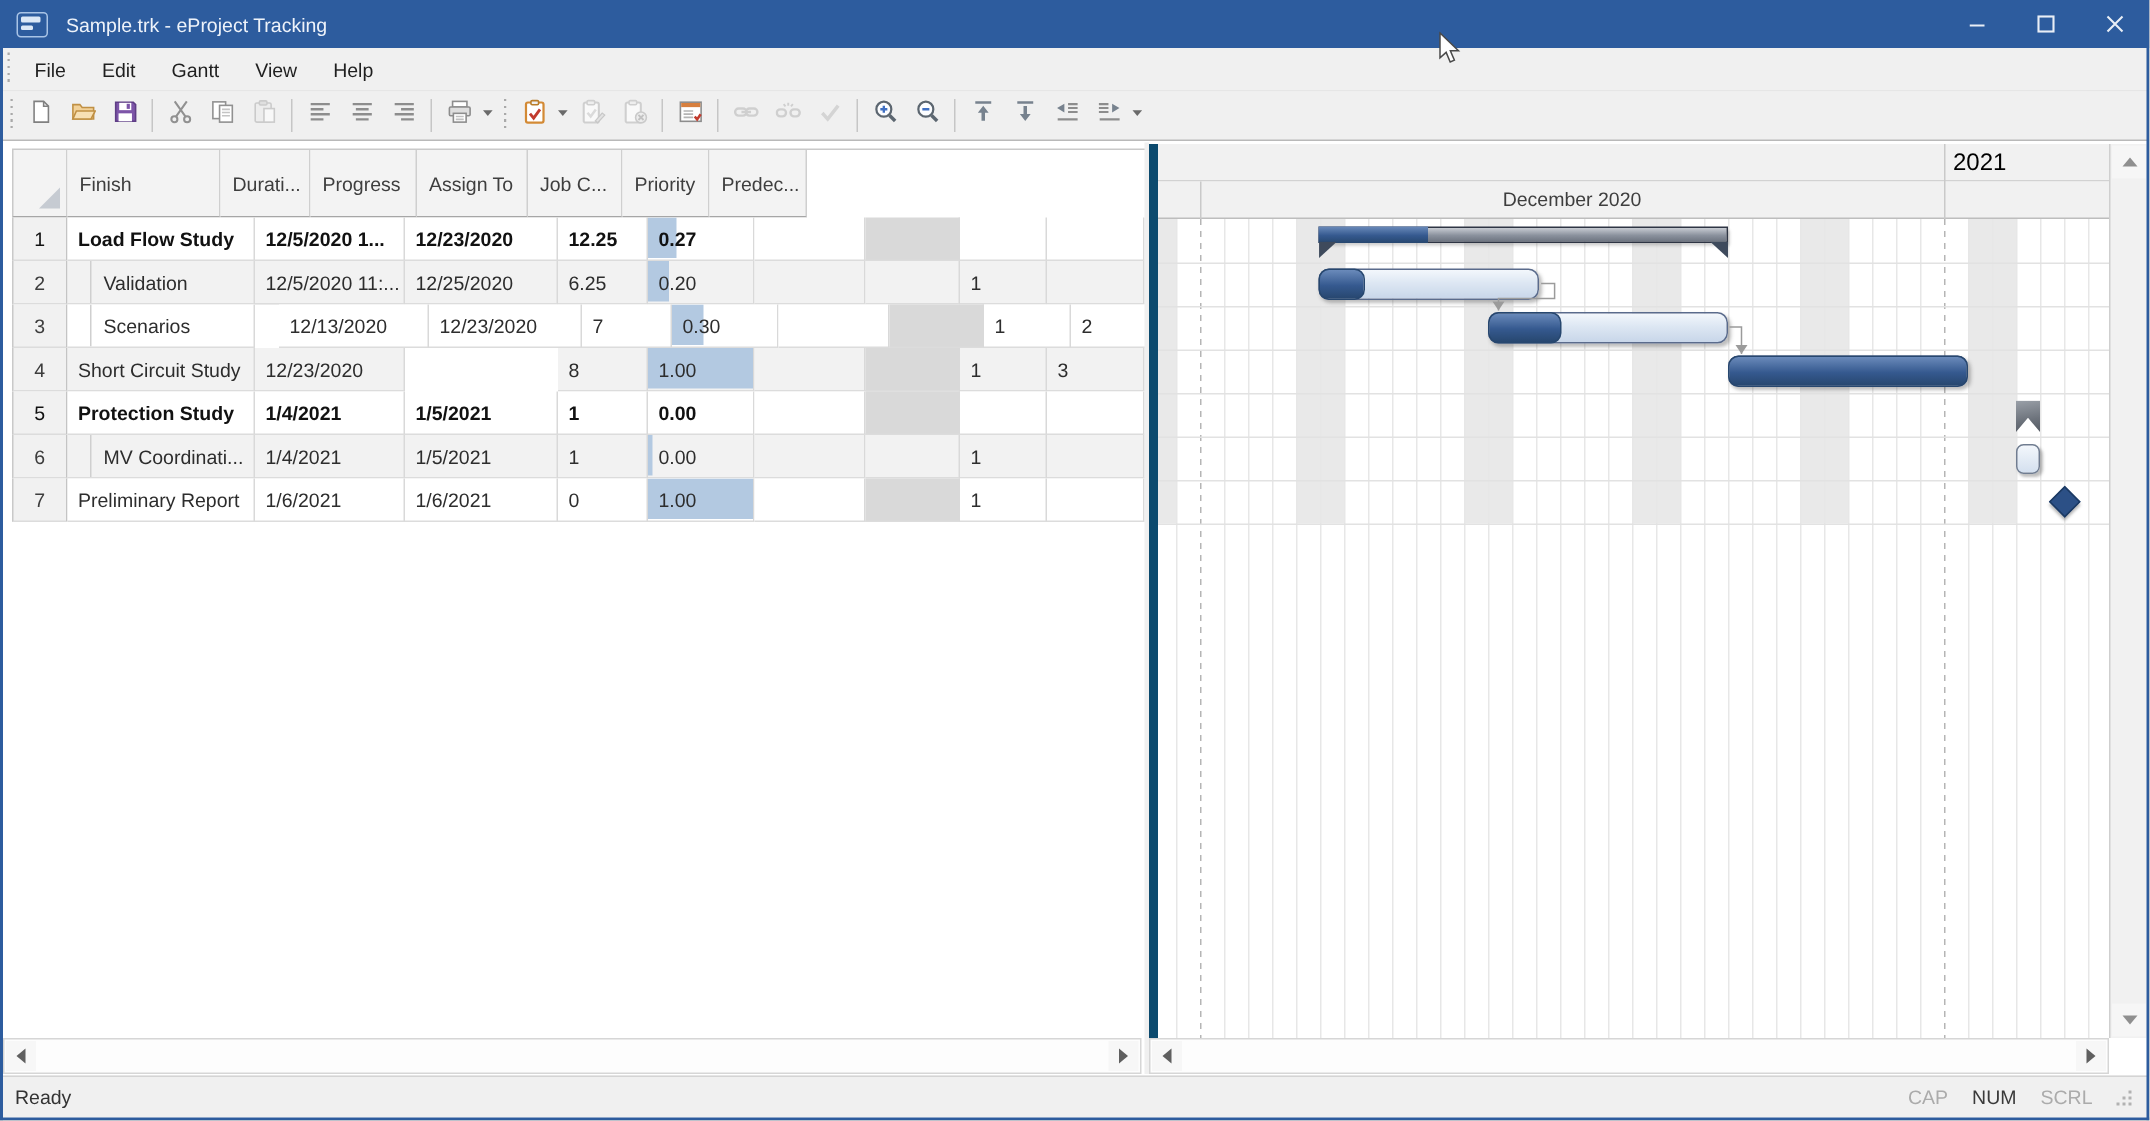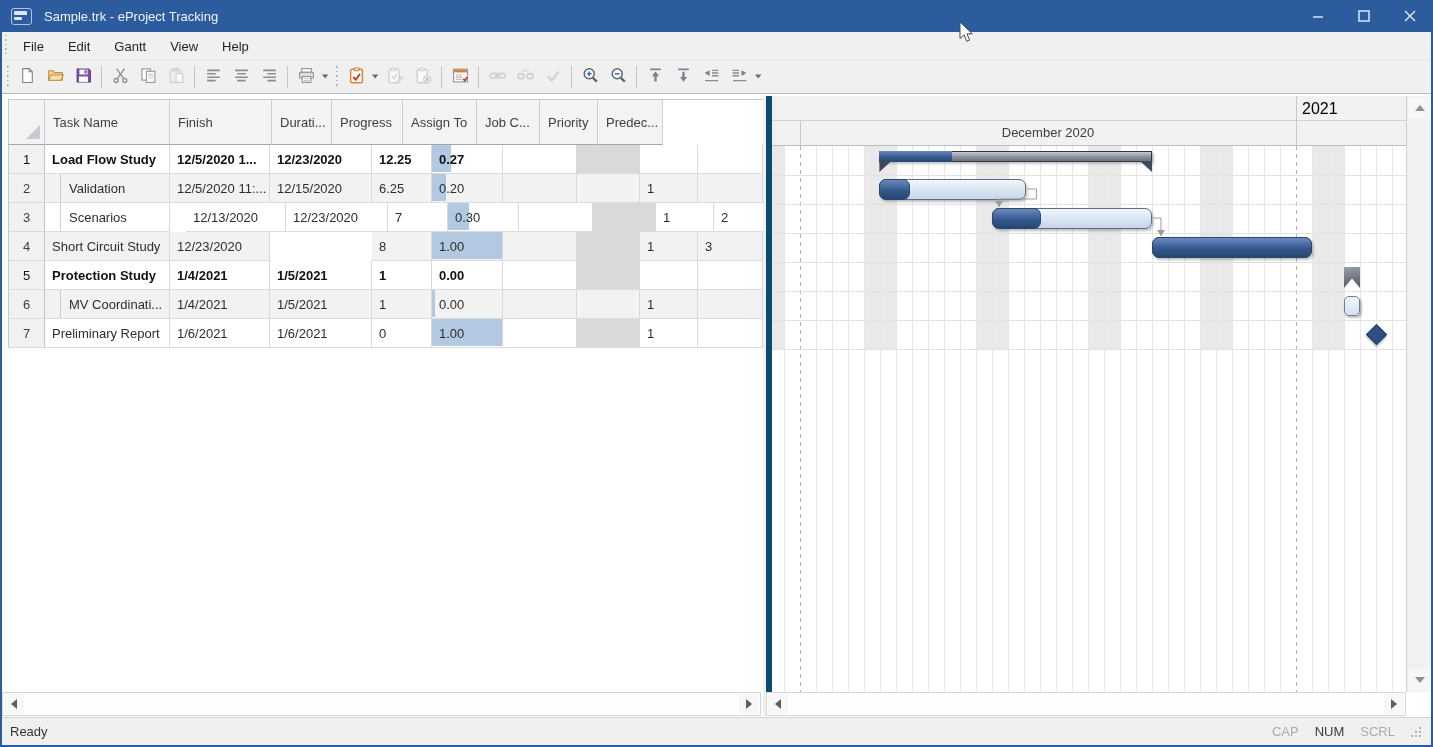--- a/index.html
+++ b/index.html
@@ -305,21 +305,20 @@
           </svg></span>
       </div>
     </div>
 
   <div class="table-pane">
     <div class="grid">
         <div class="hrow">
           <div class="hcell" style="width: 37px;">
             <div class="sel-tri"></div>
           </div>
-          <div class="hcell" style="width: 125px;">Task Name</div>
           <div class="hcell" style="width: 102px;">Finish</div>
           <div class="hcell" style="width: 60px;">Durati...</div>
           <div class="hcell" style="width: 71px;">Progress</div>
           <div class="hcell" style="width: 74px;">Assign To</div>
           <div class="hcell" style="width: 63px;">Job C...</div>
           <div class="hcell" style="width: 58px;">Priority</div>
           <div class="hcell" style="width: 65px;">Predec...</div>
         </div>
         <div class="trow bold">
           <div class="cell ncell" style="width: 37px;">1</div>
@@ -354,21 +353,21 @@
         </div>
         <div class="trow stripe">
           <div class="cell ncell" style="width: 37px;">2</div>
           <div class="cell indent" style="width: 125px;">
             <span>Validation</span>
           </div>
           <div class="cell" style="width: 100px;">
             <span>12/5/2020 11:...</span>
           </div>
           <div class="cell" style="width: 102px;">
-            <span>12/15/2020</span>
+            <span>12/25/2020</span>
           </div>
           <div class="cell" style="width: 60px;">
             <span>6.25</span>
           </div>
           <div class="cell" style="width: 71px;">
             <div class="pfill" style="width: 20%;"></div>
             <span>0.20</span>
           </div>
           <div class="cell" style="width: 74px;">
             <span></span>

